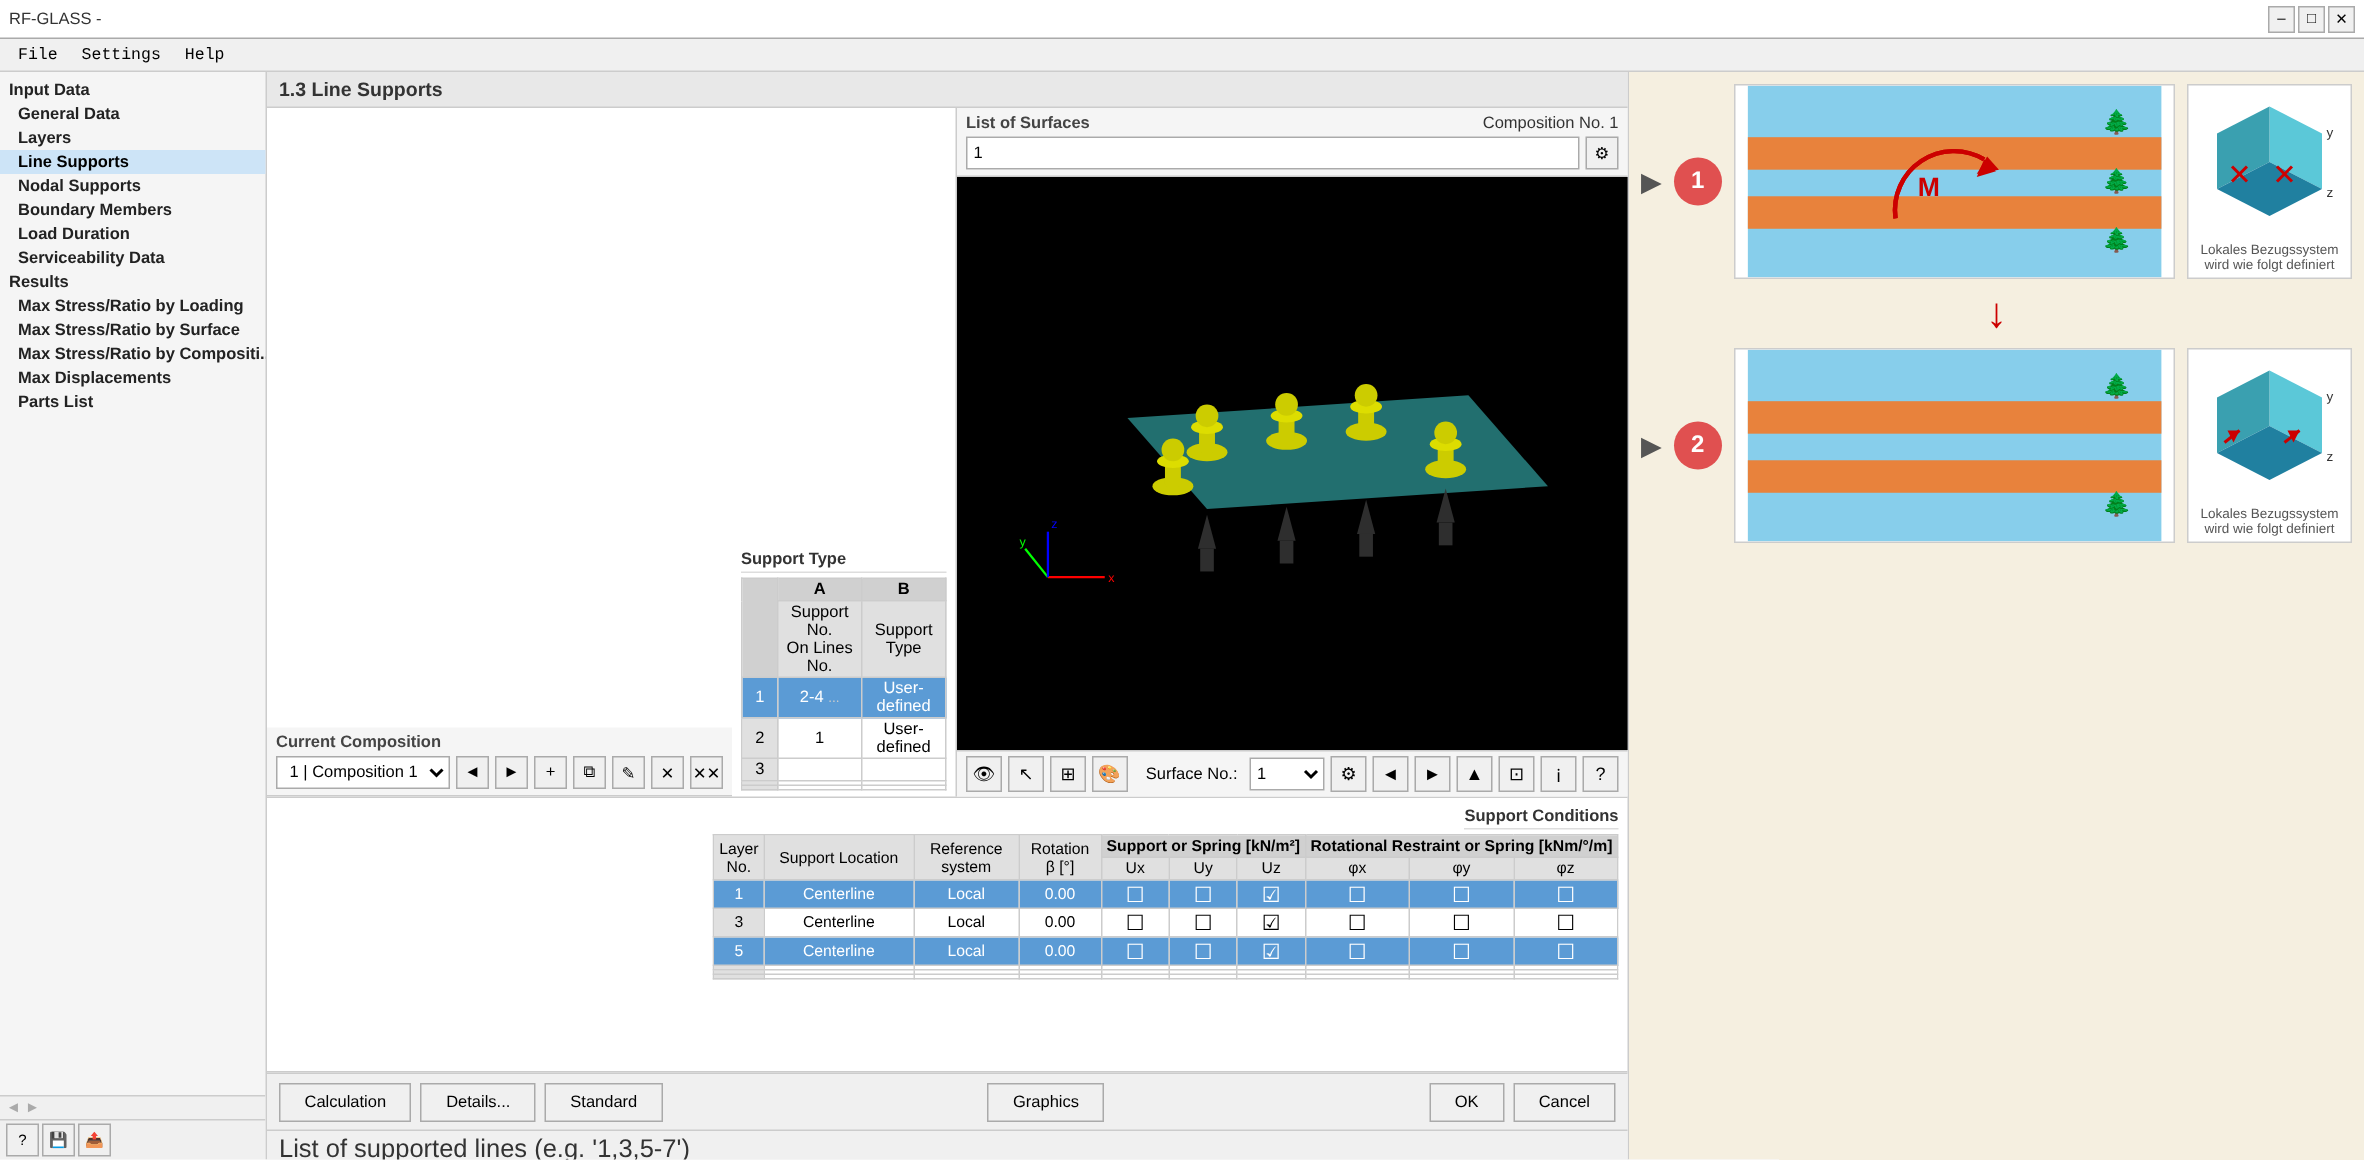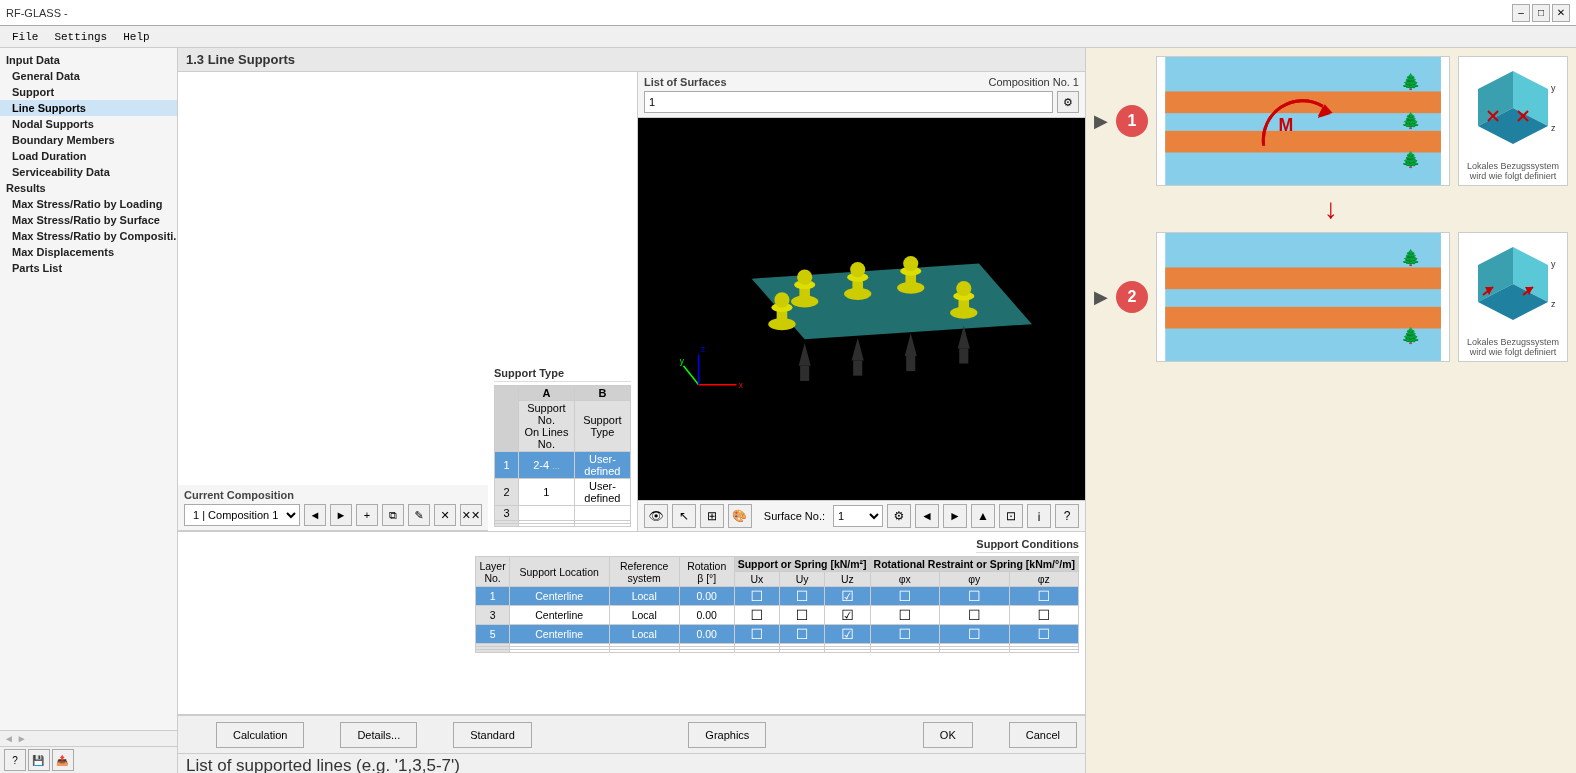--- a/index.html
+++ b/index.html
@@ -291,21 +291,20 @@
       height: 38px;
     }
     .bottom-buttons { display: flex; gap: 6px; }
     .bottom-btn {
       height: 26px;
       padding: 0 16px;
       border: 1px solid #aaa;
       background: #f0f0f0;
       cursor: pointer;
       font-size: 11px;
-      margin-left: 30px;
     }
     .bottom-btn.primary { background: #f0f0f0; }
     .status-bar {
       font-size: 17px;
       color: #333;
       background: #f0f0f0;
       border-top: 1px solid #ccc;
       padding: 2px 8px;
       height: 20px;
     }
@@ -423,21 +422,21 @@
   <span class="menu-item">Settings</span>
   <span class="menu-item">Help</span>
 </div>
 
 <div class="main-layout">
 
   <div class="sidebar">
     <div class="sidebar-tree">
       <div class="tree-section-label">Input Data</div>
       <div class="tree-item indent2">General Data</div>
-      <div class="tree-item indent2">Support</div>
+      <div class="tree-item indent2">Layers</div>
       <div class="tree-item indent2 active">Line Supports</div>
       <div class="tree-item indent2">Nodal Supports</div>
       <div class="tree-item indent2">Boundary Members</div>
       <div class="tree-item indent2">Load Duration</div>
       <div class="tree-item indent2">Serviceability Data</div>
       <div class="tree-section-label">Results</div>
       <div class="tree-item indent2">Max Stress/Ratio by Loading</div>
       <div class="tree-item indent2">Max Stress/Ratio by Surface</div>
       <div class="tree-item indent2">Max Stress/Ratio by Compositi...</div>
       <div class="tree-item indent2">Max Displacements</div>

